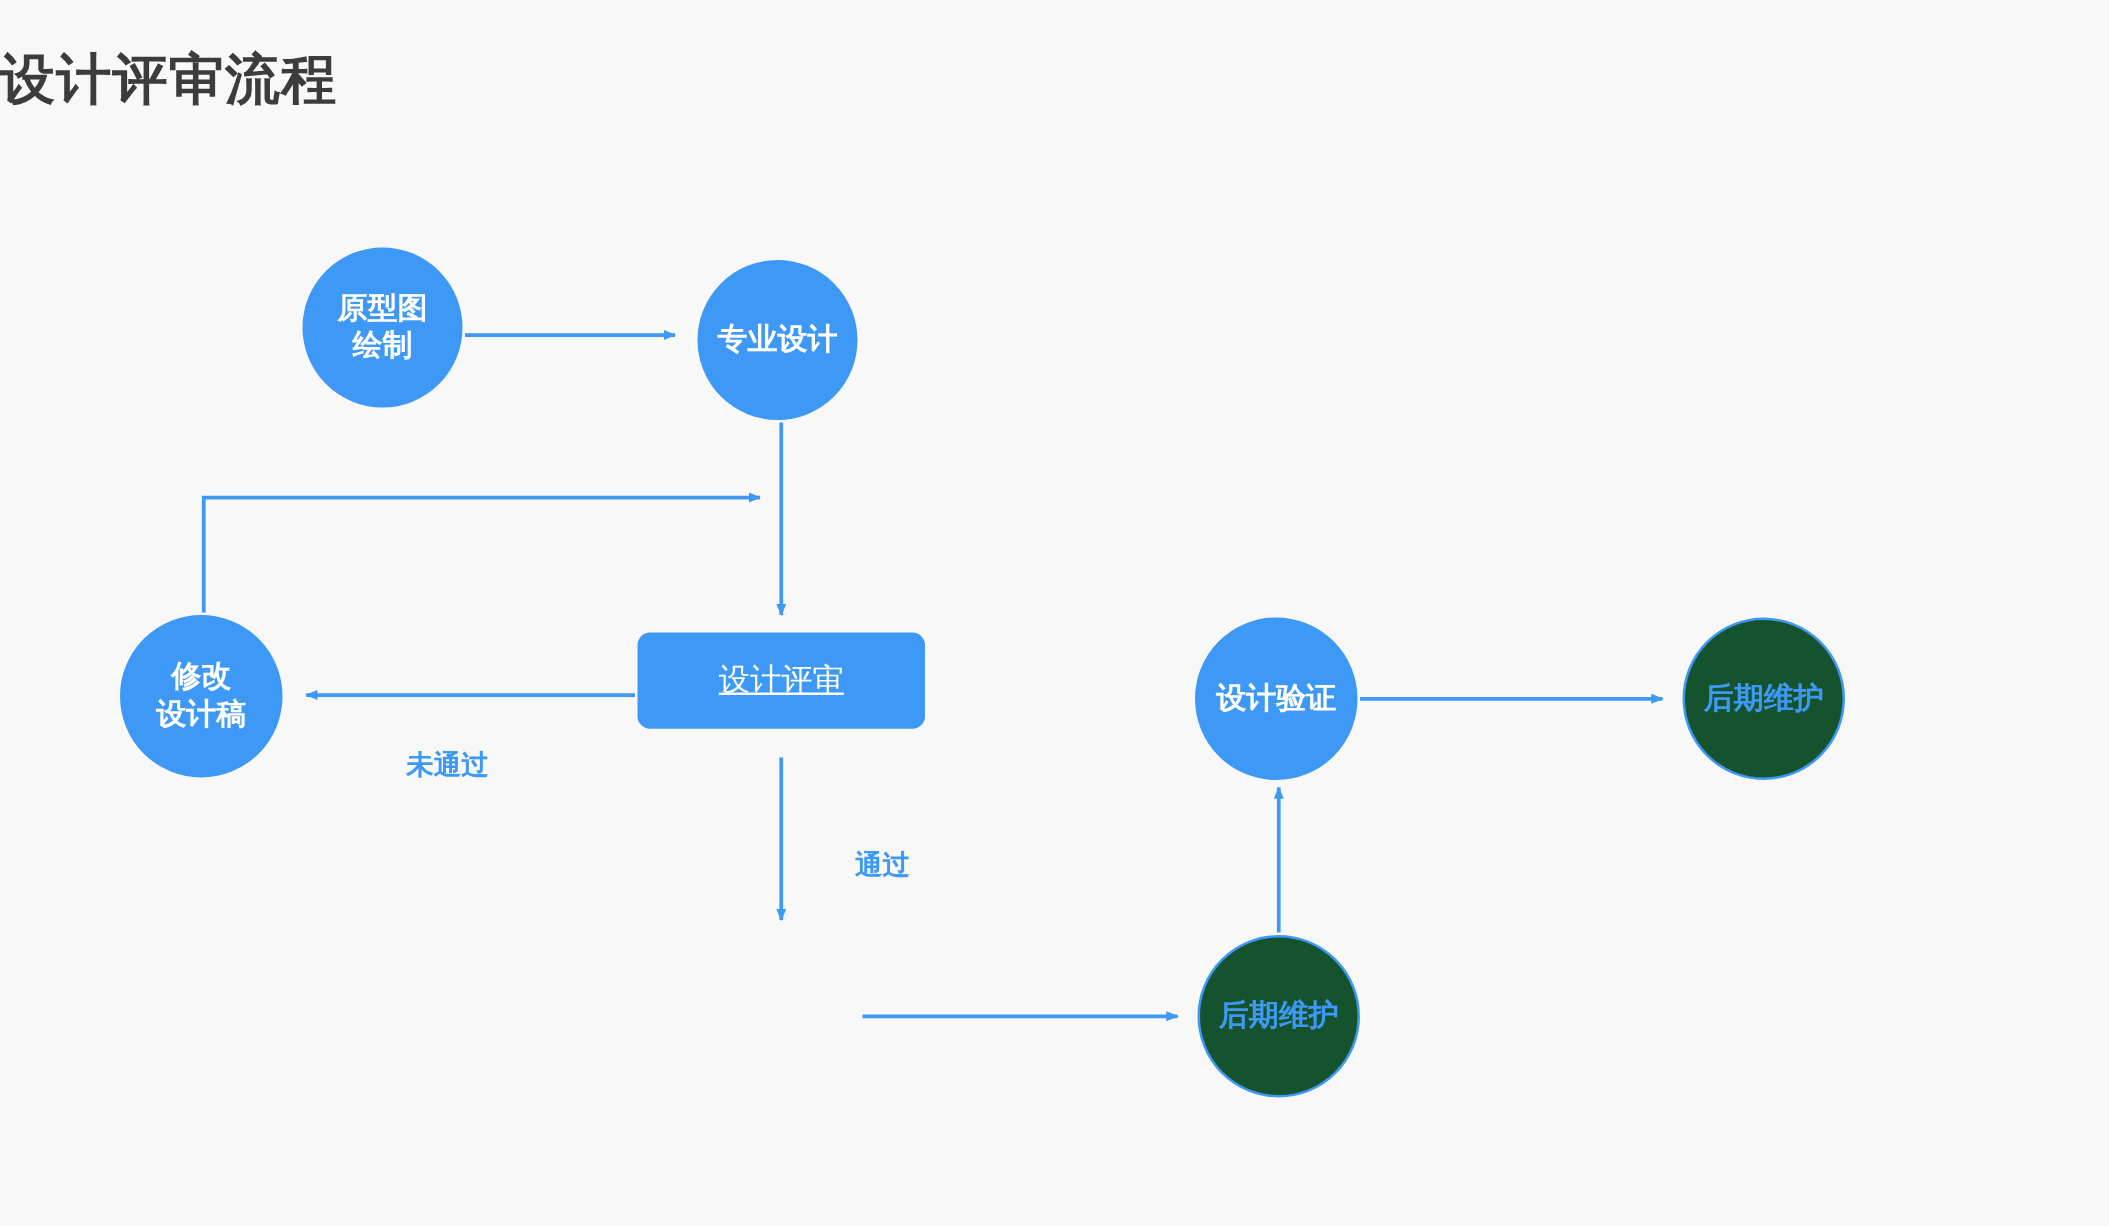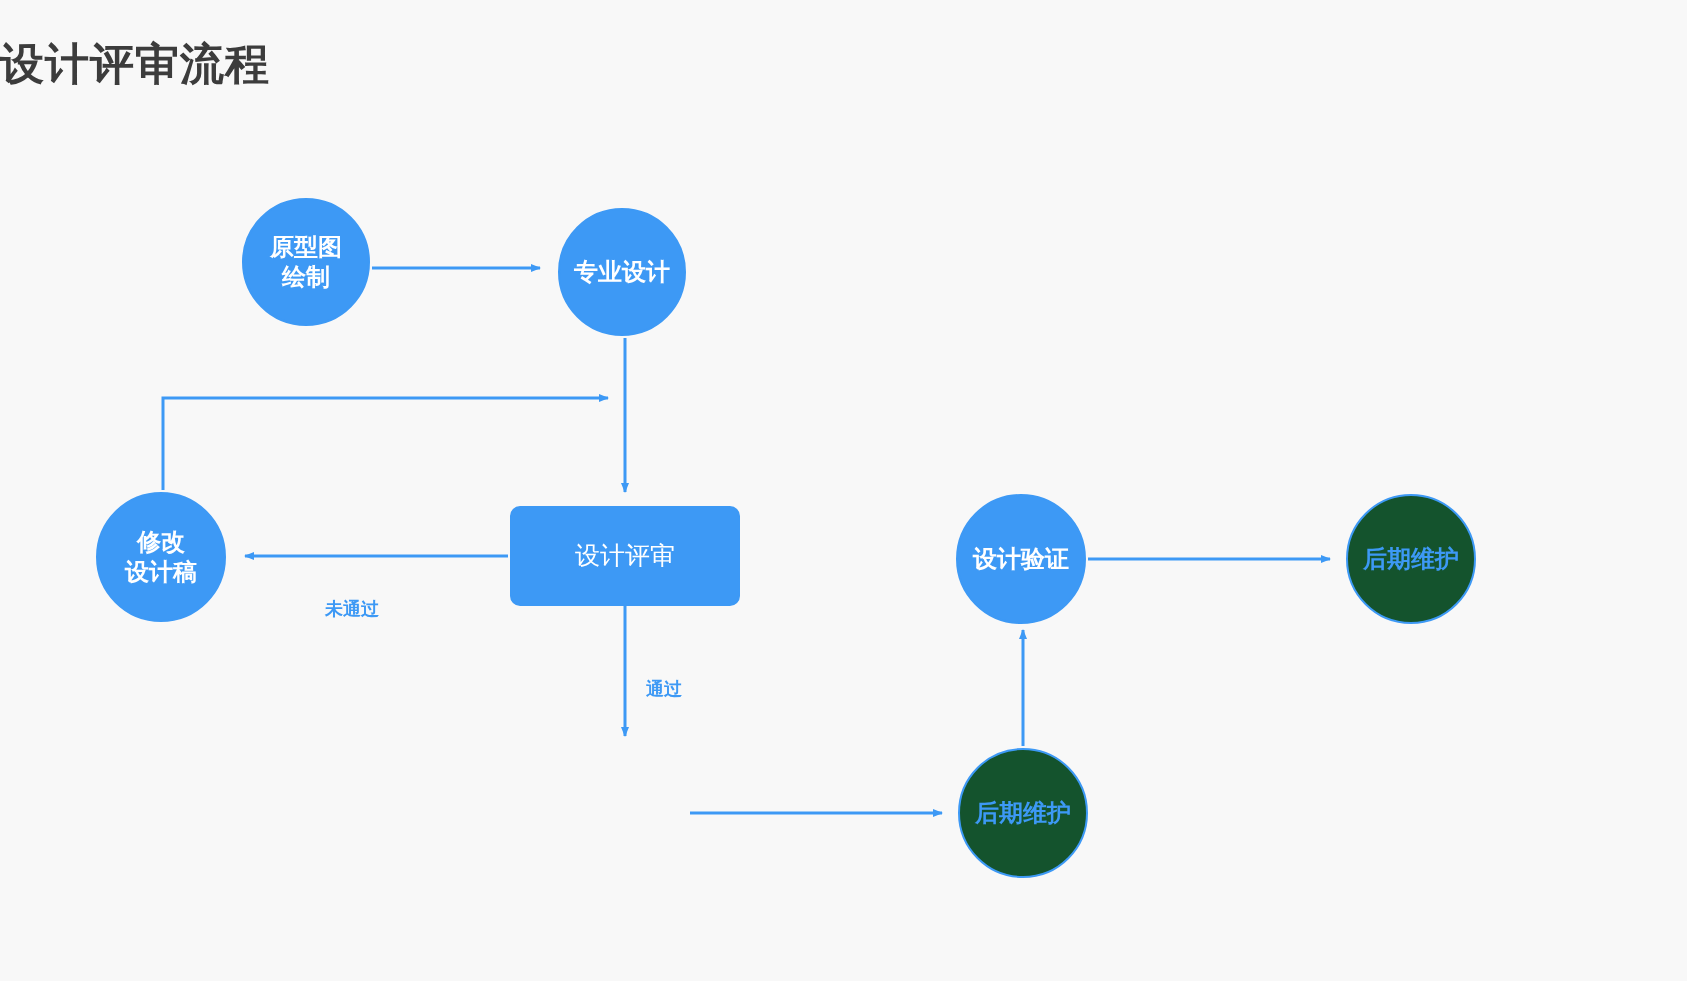--- a/index.html
+++ b/index.html
@@ -69,21 +69,21 @@
     font-weight: normal;
     font-size: 25px;
   }
   .node.rect .node-label { font-weight: normal; }
   .node-label {
     pointer-events: none;
   }
   .edge-label {
     position: absolute;
     color: #3d99f5;
-    font-size: 18px;
+    font-size: 22px;
     font-weight: bold;
     white-space: nowrap;
   }
 </style>
 </head>
 <body>
 
 <div id="canvas">
 
   <div id="flow-title">设计评审流程</div>
@@ -135,34 +135,34 @@
 
   <div class="node circle filled" style="left:558px; top:208px; width:128px; height:128px;align-items:center;">
     <span class="node-label">专业设计</span>
   </div>
 
   <div class="node circle filled" style="left:96px; top:492px; width:130px; height:130px;justify-content:center;">
     <span class="node-label">修改
 设计稿</span>
   </div>
 
-  <div class="node rect filled" style="left:510px; top:506px; width:230px; height:100px;">
+  <div class="node rect filled" style="left:510px; top:506px; width:230px; height:77px;text-decoration:underline;">
     <span class="node-label">设计评审</span>
   </div>
 
 
   <div class="node circle outlined" style="left:958px; top:748px; width:130px; height:130px;">
     <span class="node-label">后期维护</span>
   </div>
 
   <div class="node circle filled" style="left:956px; top:494px; width:130px; height:130px;">
     <span class="node-label">设计验证</span>
   </div>
 
   <div class="node circle outlined" style="left:1346px; top:494px; width:130px; height:130px;">
     <span class="node-label">后期维护</span>
   </div>
 
   <div class="edge-label" style="left:325px; top:597px;">未通过</div>
 
-  <div class="edge-label" style="left:646px; top:677px;">通过</div>
+  <div class="edge-label" style="left:684px; top:677px;">通过</div>
 
 </div>
 
 </body></html>

